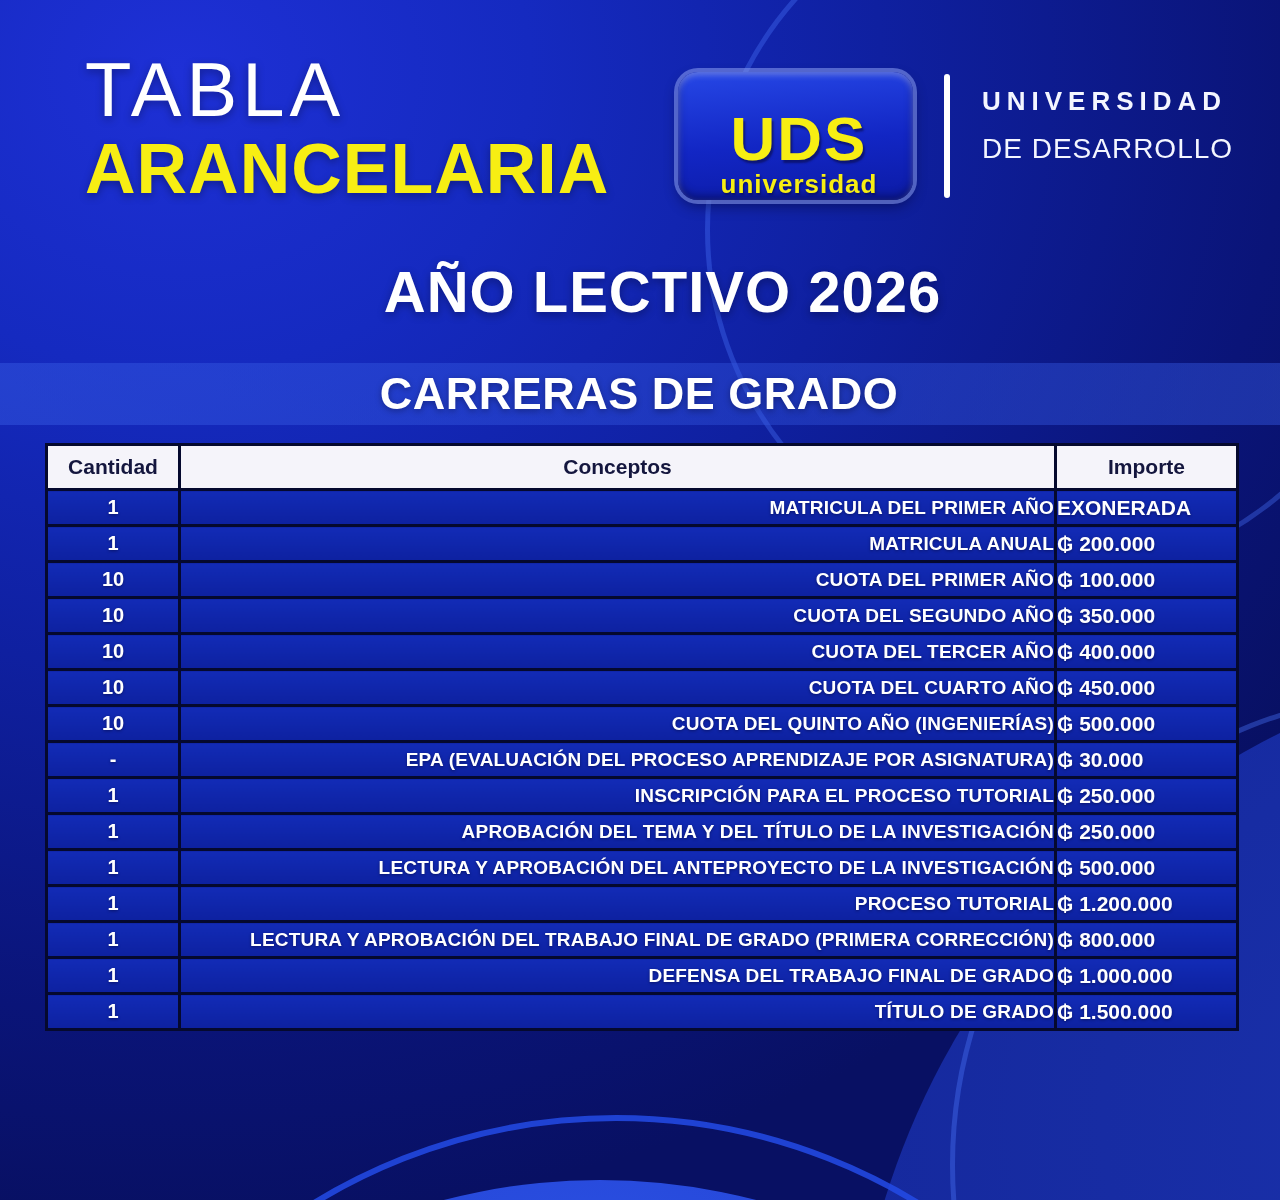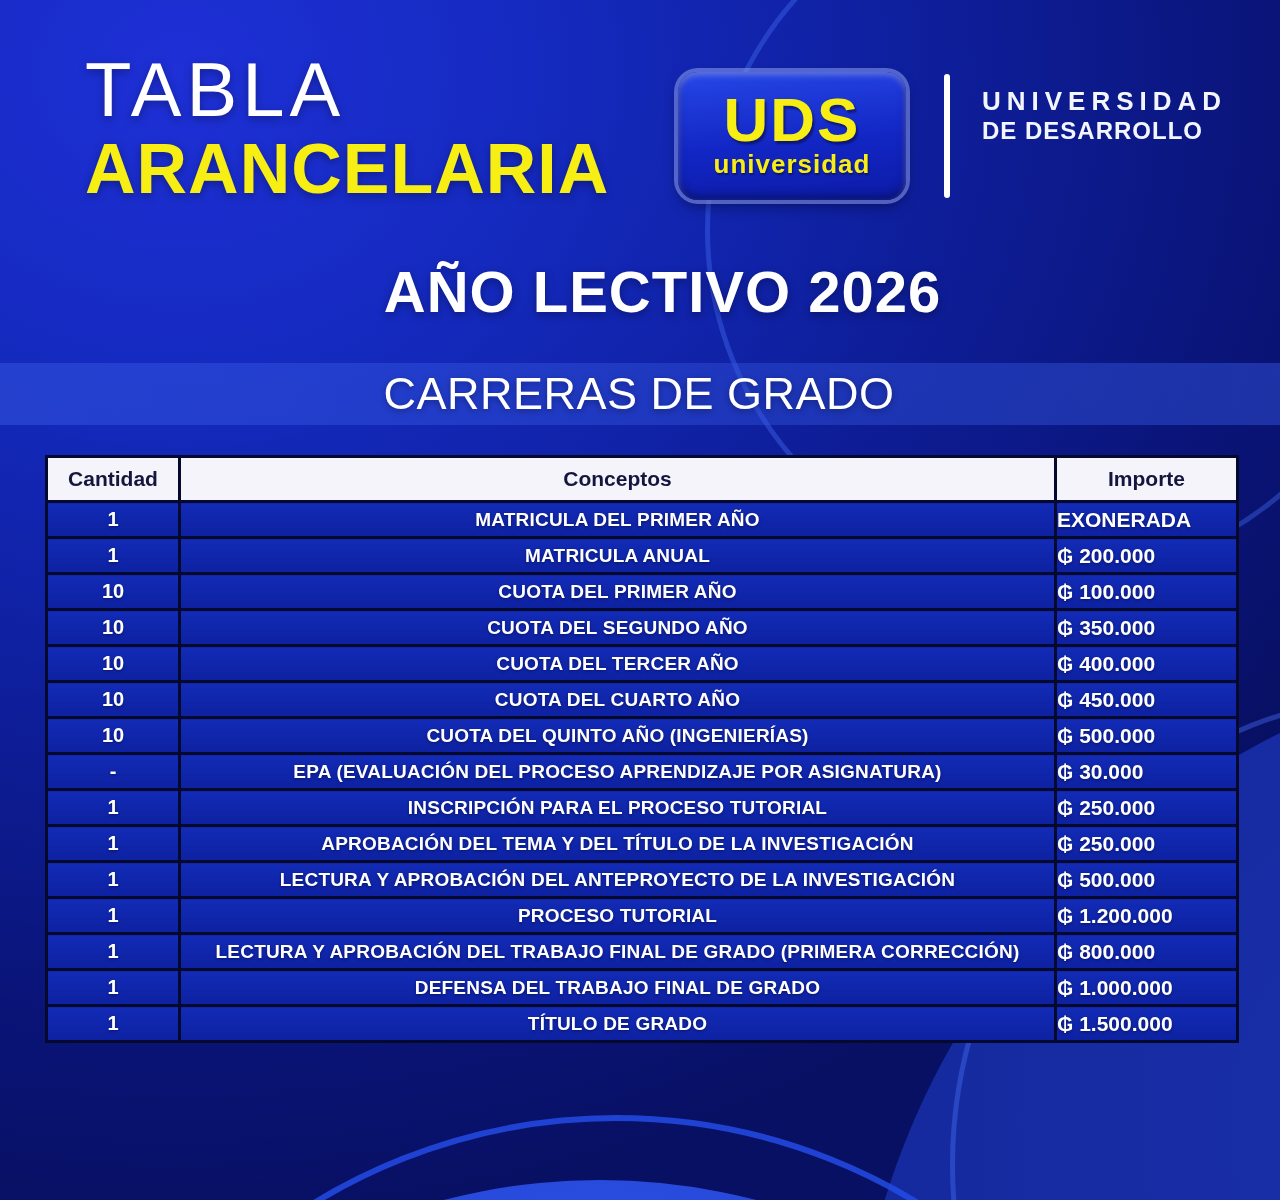--- a/index.html
+++ b/index.html
@@ -44,70 +44,70 @@
   .title-line2{
     color:#f7ee13;font-size:70px;font-weight:800;letter-spacing:1px;margin-top:6px;
     text-shadow:0 3px 8px rgba(0,0,20,0.35);
   }
   .logo-badge{
     position:absolute;left:678px;top:72px;width:228px;height:128px;
     border-radius:20px;
     background:linear-gradient(175deg,#2647e6 0%,#1226c4 55%,#0c1ba6 100%);
     box-shadow:0 0 0 4px rgba(140,160,245,0.55), 0 6px 14px rgba(0,0,30,0.45),
                inset 0 3px 6px rgba(255,255,255,0.30), inset 0 -4px 8px rgba(0,0,40,0.45);
-    display:flex;flex-direction:column;align-items:center;justify-content:center;
+    display:flex;flex-direction:column;align-items:center;justify-content:flex-end;padding-left:7px;
   }
   .logo-acronym{
     color:#f7ee13;font-size:62px;font-weight:800;letter-spacing:2px;line-height:0.9;
     text-shadow:2px 3px 2px rgba(10,10,60,0.55);
   }
   .logo-subtitle{
     color:#f7ee13;font-size:26px;font-weight:700;letter-spacing:1px;margin-top:2px;
     text-shadow:1px 2px 2px rgba(10,10,60,0.55);
   }
   .logo-divider{
     position:absolute;left:944px;top:74px;width:6px;height:124px;
     background:#ffffff;border-radius:3px;
   }
   .org-name{position:absolute;left:982px;top:86px;color:#f4f6ff;}
   .org-line1{font-size:26px;font-weight:700;letter-spacing:6px;}
-  .org-line2{font-size:24px;font-weight:700;letter-spacing:1px;margin-top:0;}
+  .org-line2{font-size:28px;font-weight:400;letter-spacing:1px;margin-top:16px;}
   .org-line3{font-size:28px;font-weight:300;letter-spacing:5px;margin-top:6px;}
   
   .year-title{
     position:absolute;left:0;top:258px;width:1245px;text-align:center;
     color:#ffffff;font-size:58px;font-weight:800;letter-spacing:1px;
     text-shadow:0 3px 8px rgba(0,0,20,0.35);
     padding-left:40px;
   }
   .section-band{
     position:absolute;left:0;top:363px;width:1280px;height:62px;
     background:linear-gradient(90deg, rgba(52,88,225,0.50) 0%, rgba(52,88,225,0.38) 60%, rgba(52,88,225,0.46) 100%);
     display:flex;align-items:center;justify-content:center;
   }
   .section-title{
-    color:#ffffff;font-size:45px;font-weight:400;letter-spacing:0.5px;
+    color:#ffffff;font-size:45px;font-weight:700;letter-spacing:0.5px;
     margin-right:2px;
     text-shadow:0 2px 6px rgba(0,0,20,0.35);
     text-align:center;
   }
   
   .table-wrap{position:absolute;left:45px;top:443px;width:1191px;}
-  table.fee{border-collapse:collapse;width:100%;table-layout:fixed;margin-top:12px;}
+  table.fee{border-collapse:collapse;width:100%;table-layout:fixed;}
   table.fee th{
     background:#f5f4fa;color:#14163e;font-size:21px;font-weight:700;
     height:42px;border:3px solid #05092e;text-align:center;padding:0;
   }
   table.fee td{
     height:33px;border:3px solid #05092e;color:#ffffff;font-weight:700;padding:0;
     background:linear-gradient(180deg,#122bb6 0%,#0d21a0 100%);
     text-shadow:0 1px 3px rgba(0,0,30,0.45);
   }
   td.cantidad{text-align:center;font-size:20px;}
-  td.concepto{text-align:center;padding-left:18px;font-size:19px;letter-spacing:0.2px;}
+  td.concepto{text-align:right;padding-left:18px;font-size:19px;letter-spacing:0.2px;}
   td.importe{text-align:left;font-size:21px;}
 </style>
 </head>
 <body>
 
 <div class="poster">
 
   <div class="deco circle-bottom-right"></div>
   <div class="deco ring-top"></div>
   <div class="deco ring-mid"></div>

